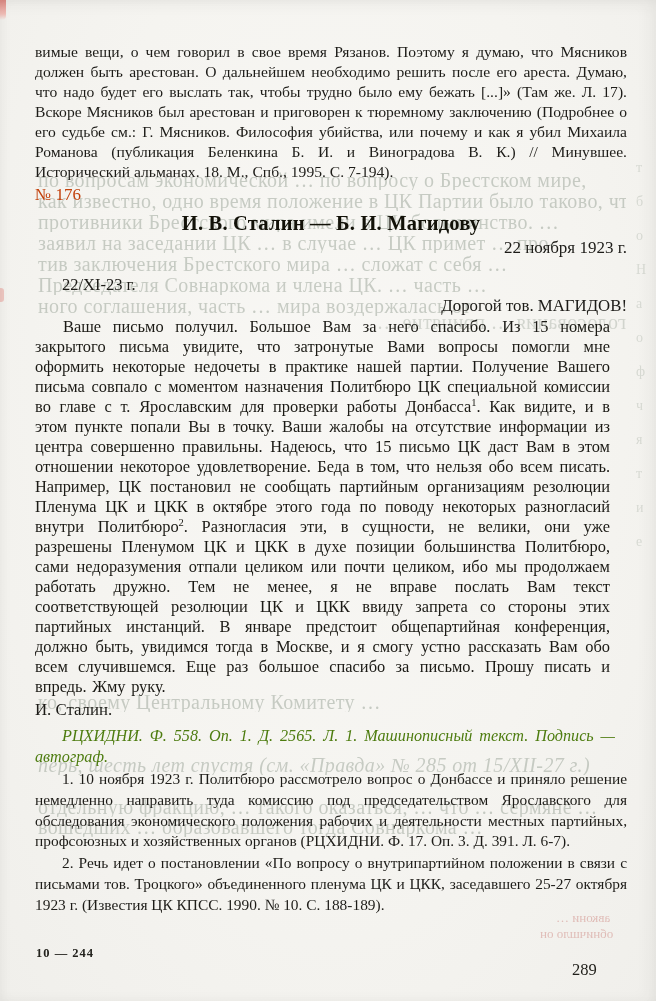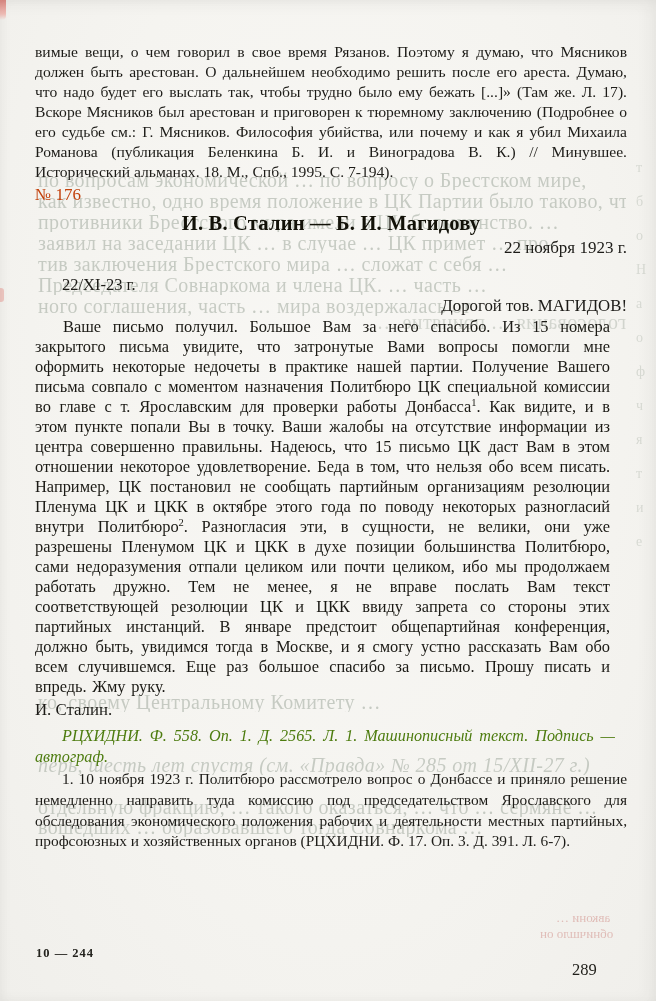--- a/index.html
+++ b/index.html
@@ -128,20 +128,21 @@
 
     <p class="letter-body"><span>Ваше письмо получил. Большое Вам за него спасибо. Из 15 номера закрытого письма увидите, что затронутые Вами вопросы помогли мне оформить некоторые недочеты в практике нашей партии. Получение Вашего письма совпало с моментом назначения Политбюро ЦК специальной комиссии во главе с т. Ярославским для проверки работы Донбасса</span><sup>1</sup><span>. Как видите, и в этом пункте попали Вы в точку. Ваши жалобы на отсутствие информации из центра совершенно правильны. Надеюсь, что 15 письмо ЦК даст Вам в этом отношении некоторое удовлетворение. Беда в том, что нельзя обо всем писать. Например, ЦК постановил не сообщать партийным организациям резолюции Пленума ЦК и ЦКК в октябре этого года по поводу некоторых разногласий внутри Политбюро</span><sup>2</sup><span>. Разногласия эти, в сущности, не велики, они уже разрешены Пленумом ЦК и ЦКК в духе позиции большинства Политбюро, сами недоразумения отпали целиком или почти целиком, ибо мы продолжаем работать дружно. Тем не менее, я не вправе послать Вам текст соответствующей резолюции ЦК и ЦКК ввиду запрета со стороны этих партийных инстанций. В январе предстоит общепартийная конференция, должно быть, увидимся тогда в Москве, и я смогу устно рассказать Вам обо всем случившемся. Еще раз большое спасибо за письмо. Прошу писать и впредь. Жму руку.</span></p>
 
     <div class="signature">И. Сталин.</div>
 
     <p class="archive-source">РЦХИДНИ. Ф. 558. Оп. 1. Д. 2565. Л. 1. Машинописный текст. Подпись — автограф.</p>
 
 
     <p class="note-para">1. 10 ноября 1923 г. Политбюро рассмотрело вопрос о Донбассе и приняло решение немедленно направить туда комиссию под председательством Ярославского для обследования экономического положения рабочих и деятельности местных партийных, профсоюзных и хозяйственных органов (РЦХИДНИ. Ф. 17. Оп. 3. Д. 391. Л. 6-7).</p>
 
+    <p class="note-para">2. Речь идет о постановлении «По вопросу о внутрипартийном положении в связи с письмами тов. Троцкого» объединенного пленума ЦК и ЦКК, заседавшего 25-27 октября 1923 г. (Известия ЦК КПСС. 1990. № 10. С. 188-189).</p>
 
   </div>
 
   <div class="print-signature">10 — 244</div>
 
   <div class="page-number">289</div>
 
 </div>
 
 </body></html>

